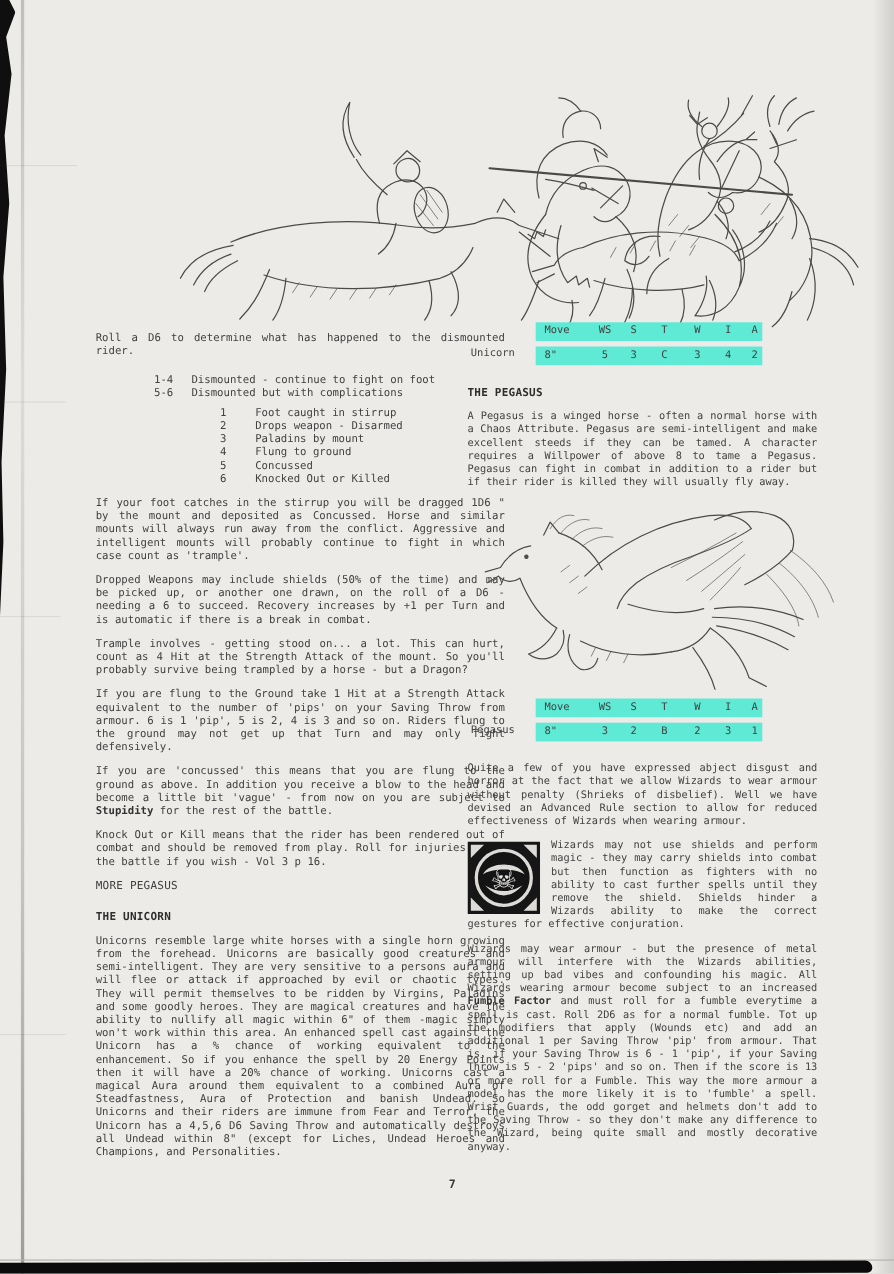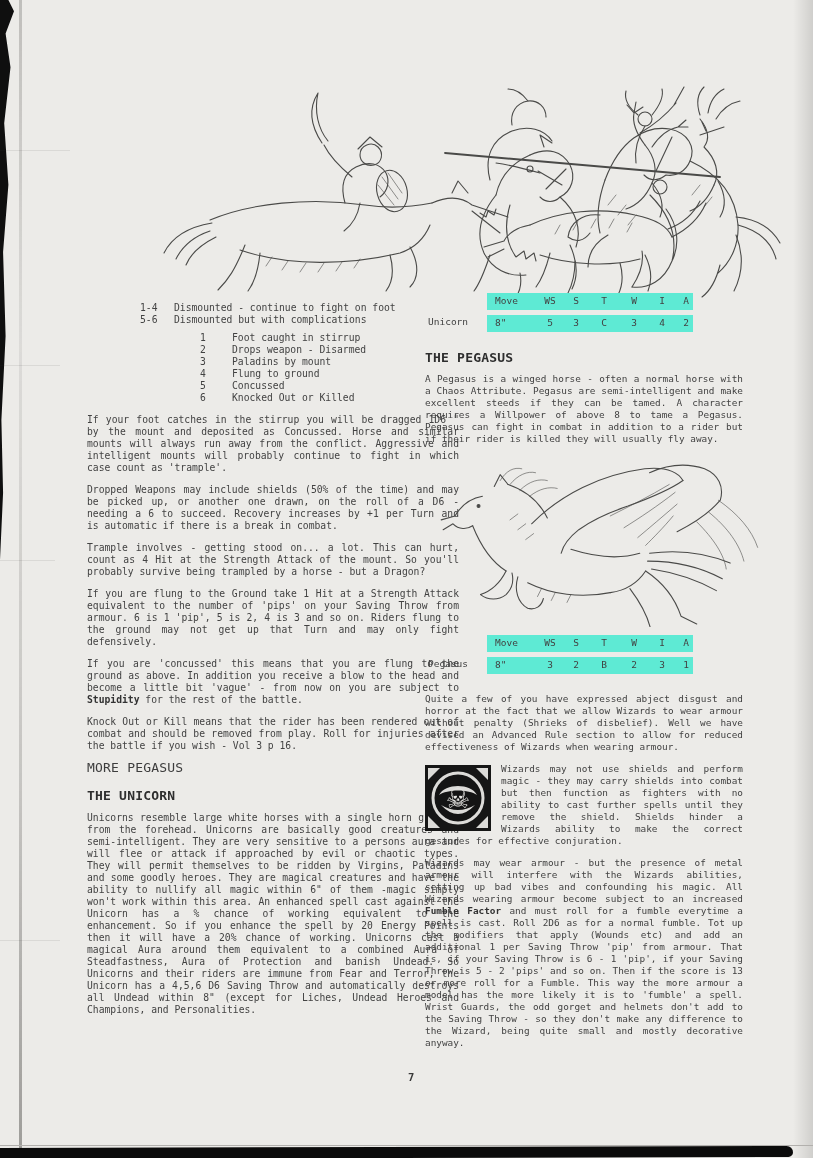--- a/index.html
+++ b/index.html
@@ -39,21 +39,21 @@
     position:absolute;left:497px;top:295px;width:188px;height:6px;opacity:.5;
     background:repeating-linear-gradient(90deg,rgba(95,95,95,.5) 0 2px,rgba(0,0,0,0) 2px 5px);
     filter:blur(.6px);
   }
   
   .col{position:absolute;text-align:justify;}
   .col-left{left:87px;top:302px;width:372px;font-size:9.7px;line-height:12px;}
   .col-right{left:425px;top:293px;width:318px;font-size:9.4px;line-height:12px;}
   p{margin:0 0 10px;}
   p.mb-lg{margin-bottom:14px;}
-  .hd{font-weight:bold;font-size:13px;letter-spacing:.2px;color:#2e2e2e;margin:0 0 9px;text-align:left;}
+  .hd{font-weight:bold;font-size:10px;letter-spacing:.2px;color:#2e2e2e;margin:0 0 9px;text-align:left;}
   .hd.plain{font-weight:normal;color:#3d3d3d;margin-bottom:16px;}
   .b{font-weight:bold;color:#323232;}
   
   .d6-list{margin:0 0 6px 53px;}
   .d6-row{display:flex;text-align:left;}
   .d6-range{width:34px;flex:none;}
   .comp-list{margin:0 0 10px 113px;}
   .comp-row{display:flex;text-align:left;}
   .comp-num{width:32px;flex:none;}
   
@@ -153,20 +153,21 @@
     <path d="M470,140 C500,126 540,122 575,130 C595,134 608,142 612,152"></path>
     <path d="M470,140 C458,142 448,148 444,156 L424,162 M444,164 L428,172"></path>
     <path d="M480,170 C510,180 550,182 580,174"></path>
     <path d="M490,168 C486,184 482,194 476,202 M515,176 C515,190 512,200 508,208 M560,178 C564,192 562,202 558,210 M585,170 C592,184 592,196 588,206"></path>
     <path d="M612,152 C628,144 640,132 646,118 M608,144 C624,138 634,128 640,116"></path>
     <path class="hatch" d="M500,140 l-5,9 M518,136 l-5,9 M536,134 l-5,9 M554,134 l-5,9 M572,138 l-5,9"></path>
   </svg>
   <div class="caption-smudge"></div>
 
   <div class="col col-left">
+    <p class="mb-lg">Roll a D6 to determine what has happened to the dismounted rider.</p>
 
     <div class="d6-list">
       <div class="d6-row">
         <span class="d6-range">1-4</span>
         <span>Dismounted - continue to fight on foot</span>
       </div>
       <div class="d6-row">
         <span class="d6-range">5-6</span>
         <span>Dismounted but with complications</span>
       </div>

